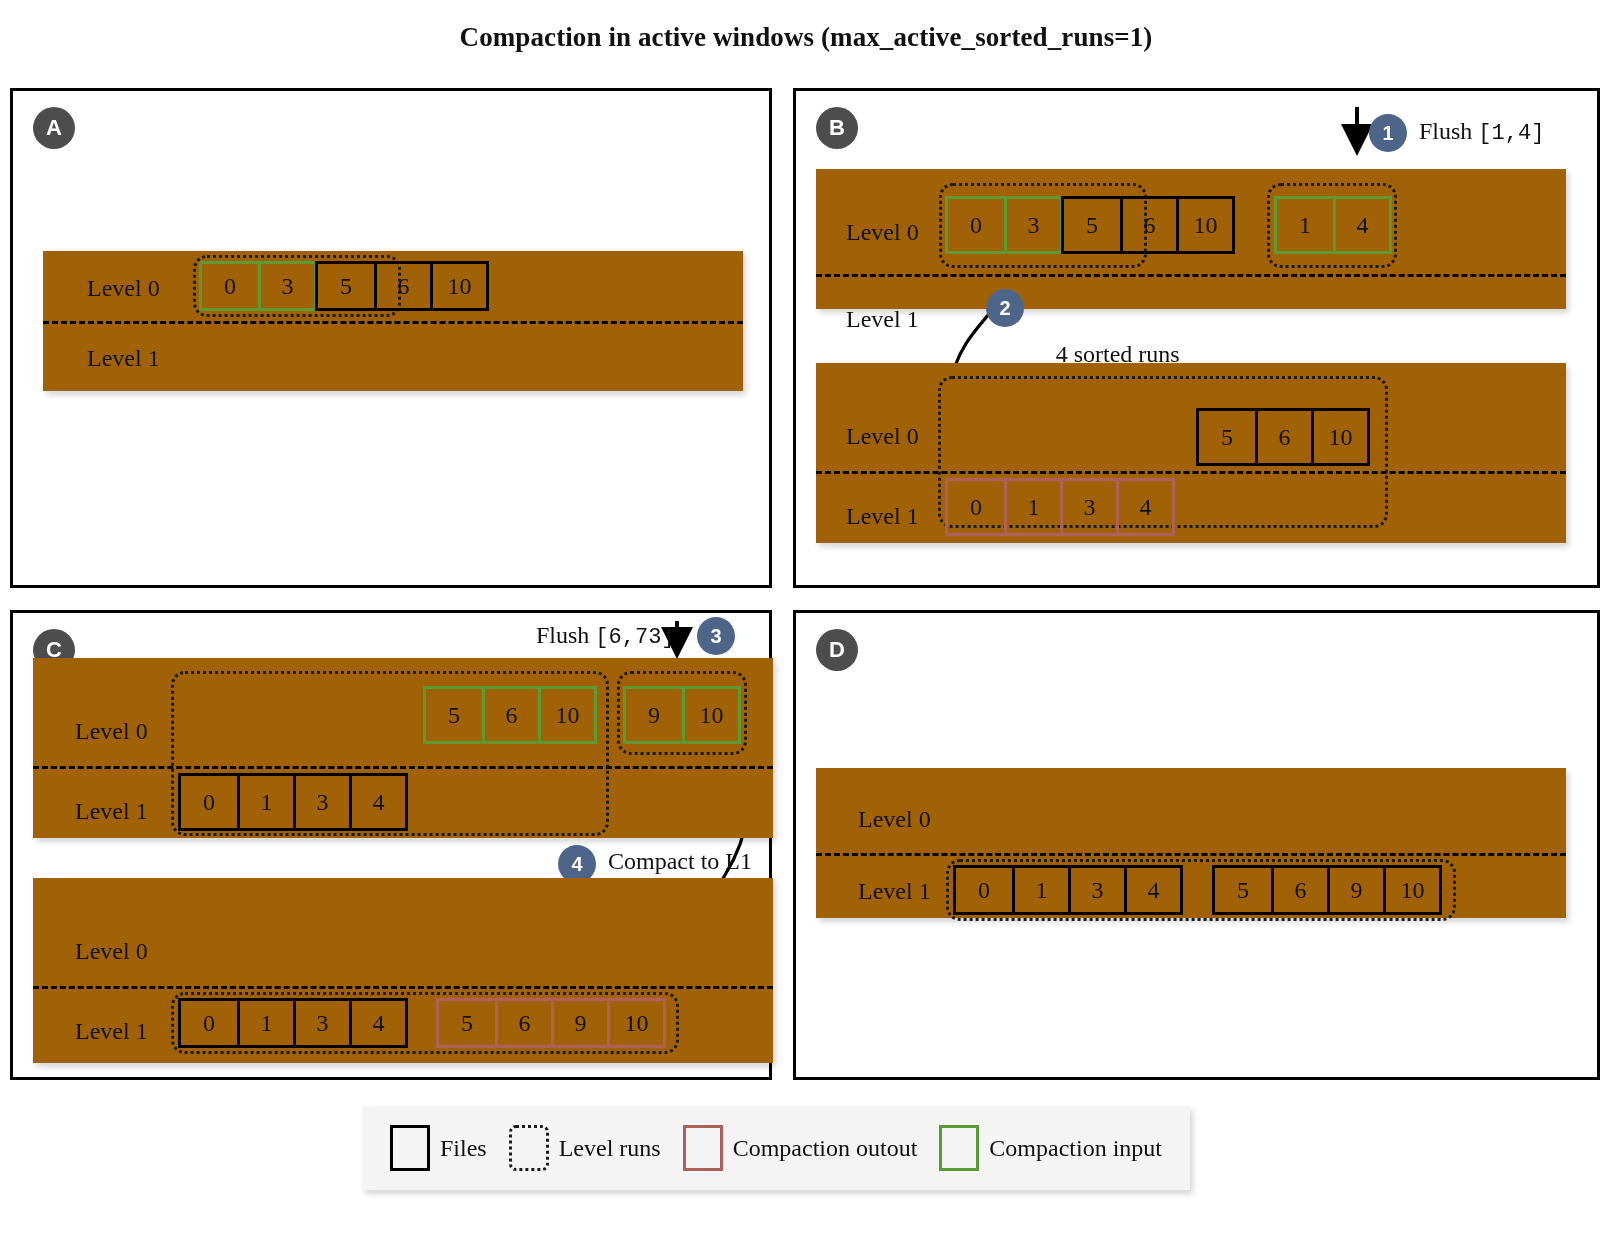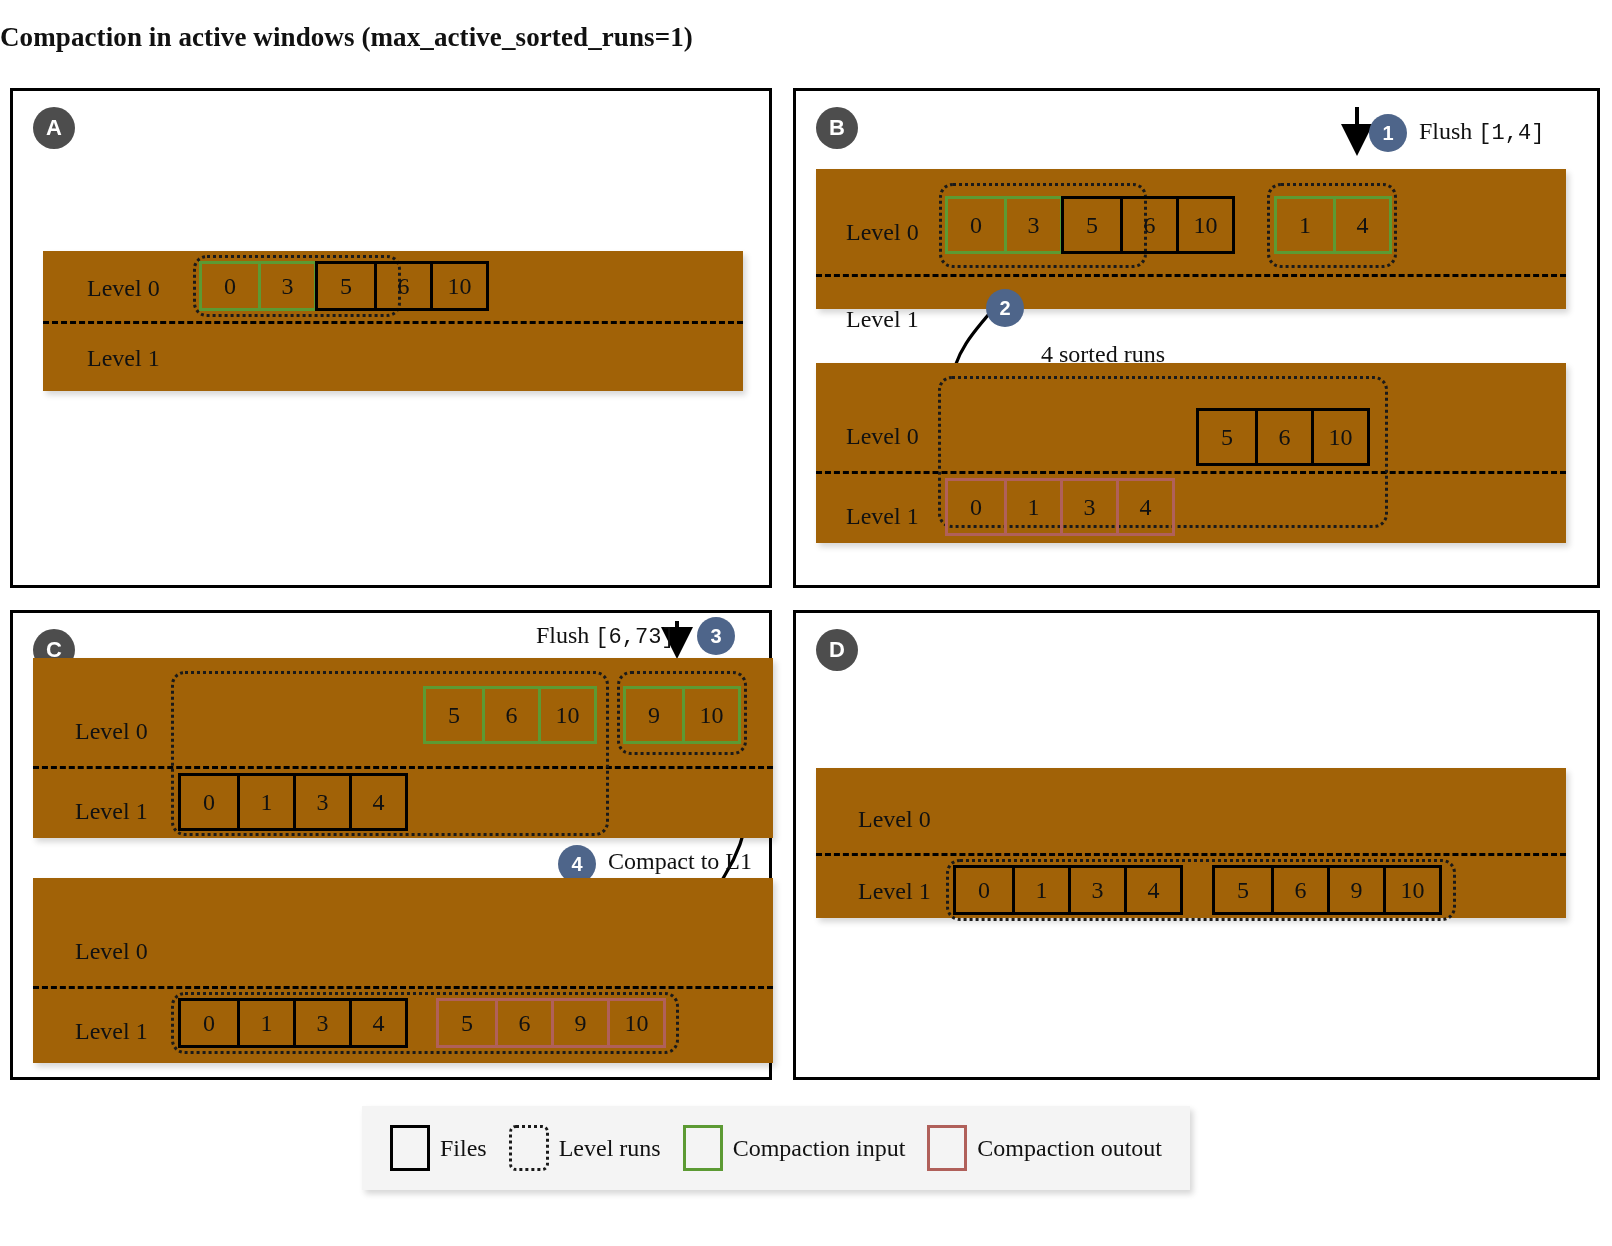--- a/index.html
+++ b/index.html
@@ -11,21 +11,21 @@
     position: relative;
     font-family: "Liberation Serif", "DejaVu Serif", serif;
     color: #111;
     overflow: hidden;
   }
 
   
   #figure-title {
     position: absolute;
     top: 22px; left: 0; width: 1612px;
-    text-align: left;
+    text-align: center;
     font-size: 27px;
     font-weight: bold;
     letter-spacing: 0.1px;
   }
 
   
   .panel {
     position: absolute;
     background: #fff;
     border: 3px solid #000;
@@ -113,20 +113,21 @@
     font-size: 20px;
     font-weight: 600;
     display: flex; align-items: center; justify-content: center;
     box-sizing: border-box;
   }
   .caption {
     position: absolute;
     font-size: 24px;
     line-height: 1.22;
     white-space: pre;
+    text-align: right;
   }
   .caption .mono {
     font-family: "Liberation Mono", "DejaVu Sans Mono", monospace;
     font-size: 22px;
   }
 
   svg.overlay {
     position: absolute;
     left: 0; top: 0;
     overflow: visible;
@@ -361,20 +362,20 @@
 <div id="legend">
   <div class="legend-item">
     <div class="legend-swatch files"></div>
     <div class="legend-label">Files</div>
   </div>
   <div class="legend-item">
     <div class="legend-swatch runs"></div>
     <div class="legend-label">Level runs</div>
   </div>
   <div class="legend-item">
+    <div class="legend-swatch output"></div>
+    <div class="legend-label">Compaction outout</div>
+  </div>
+  <div class="legend-item">
     <div class="legend-swatch input"></div>
     <div class="legend-label">Compaction input</div>
   </div>
-  <div class="legend-item">
-    <div class="legend-swatch output"></div>
-    <div class="legend-label">Compaction outout</div>
-  </div>
 </div>
 
 </body></html>

